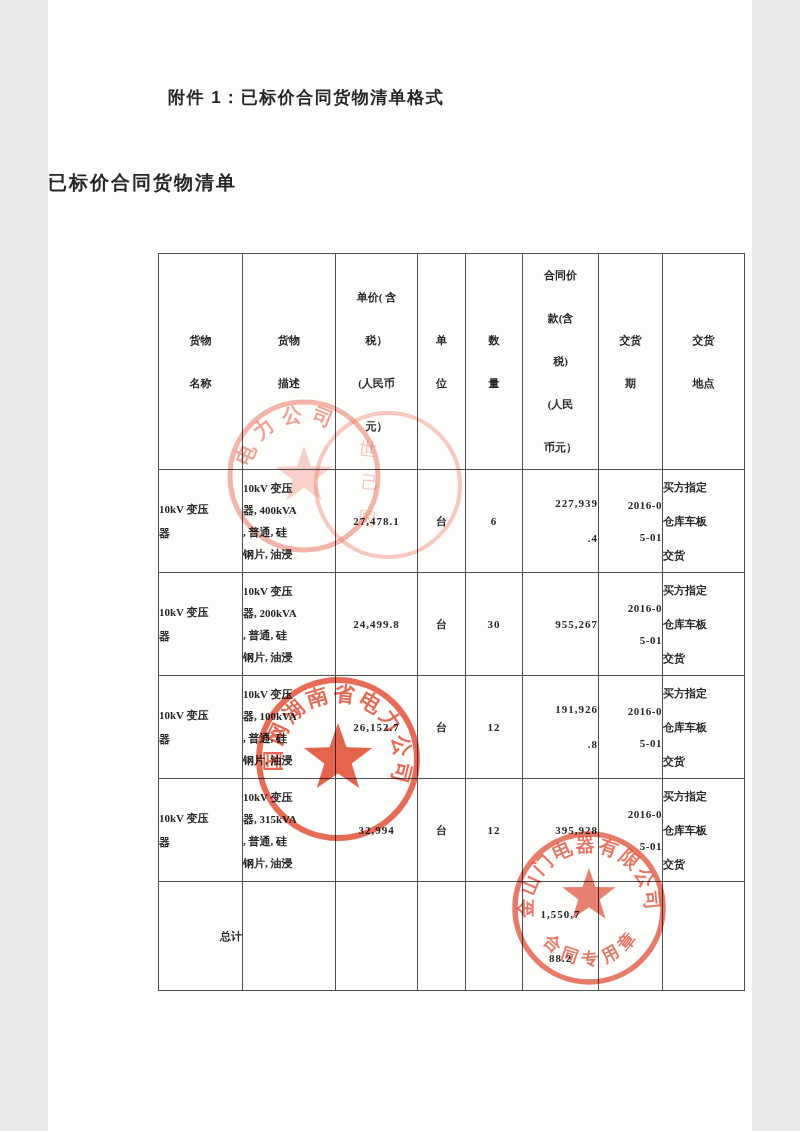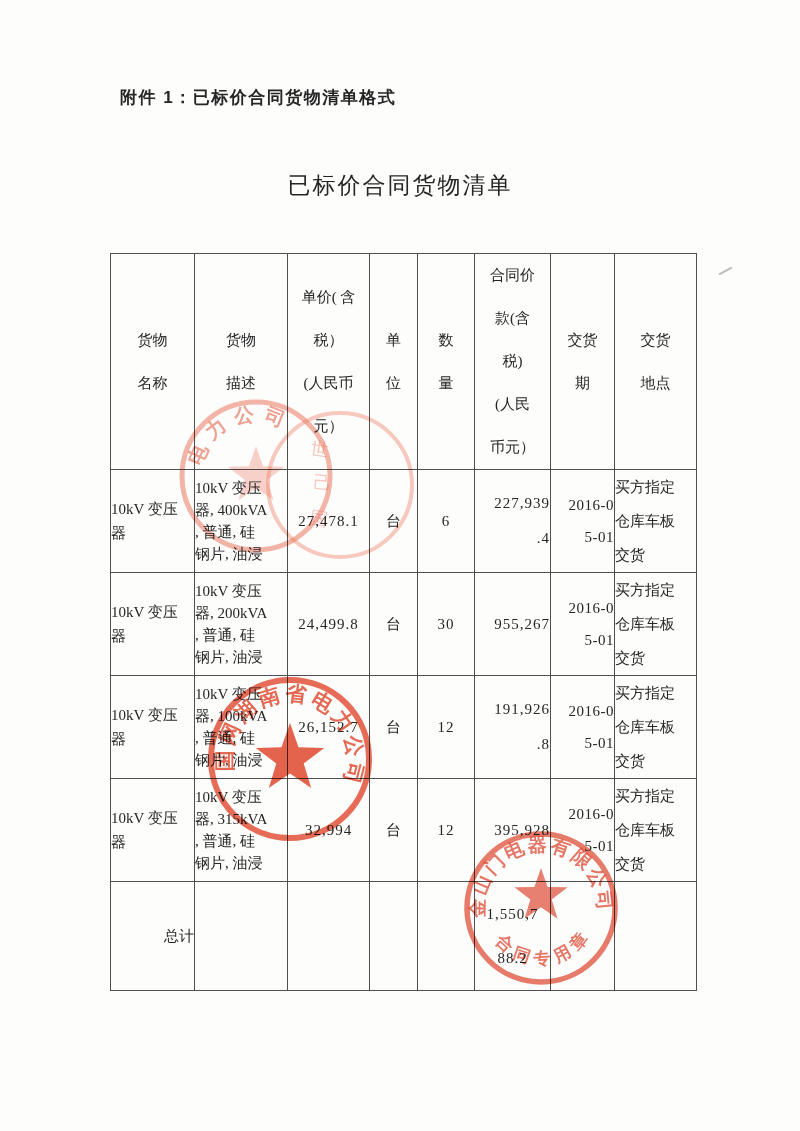--- a/index.html
+++ b/index.html
@@ -1,47 +1,48 @@
 <!DOCTYPE html>
 <html><head>
 <meta charset="utf-8">
 <style>
   html,body{margin:0;padding:0;background:#e8e8e8;}
   .page{
     position:relative;
-    width:800px;height:1131px;
+    width:704px;height:1131px;
     background:#fdfdfc;
     margin:0 auto;
     overflow:hidden;
     font-family:"Liberation Serif","DejaVu Serif",serif;
     color:#262626;
   }
   .attachment-title{
     position:absolute;left:120px;top:86px;
     font-size:17px;font-weight:600;letter-spacing:1.5px;
     font-family:"Liberation Sans","DejaVu Sans",sans-serif;
   }
   .doc-title{
     position:absolute;left:0;right:0;top:170px;
-    text-align:center;
-    font-size:23px;font-weight:400;letter-spacing:2px;
+    text-align:left;
+    font-size:19px;font-weight:700;letter-spacing:2px;
     font-family:"Liberation Sans","DejaVu Sans",sans-serif;
   }
   table.goods{
     position:absolute;left:110px;top:253px;
     border-collapse:collapse;table-layout:fixed;
     width:586px;
   }
   table.goods td{
     border:1px solid #4f4f4f;
     vertical-align:middle;
     white-space:pre-line;
-    font-size:15px;
+    font-size:11px;
     padding:0;
     overflow:hidden;
+    font-weight:bold;
   }
   tr.r-header{height:210px;}
   tr.r-data1{height:99px;}
   tr.r-data2{height:100px;}
   tr.r-data3{height:99px;}
   tr.r-data4{height:99px;}
   tr.r-total{height:109px;}
   td.hd{text-align:center;line-height:43px;font-size:16px;}
   td.name{text-align:left;padding-left:6px;line-height:24px;}
   td.desc{text-align:left;padding-left:7px;line-height:22px;font-size:14px;}

